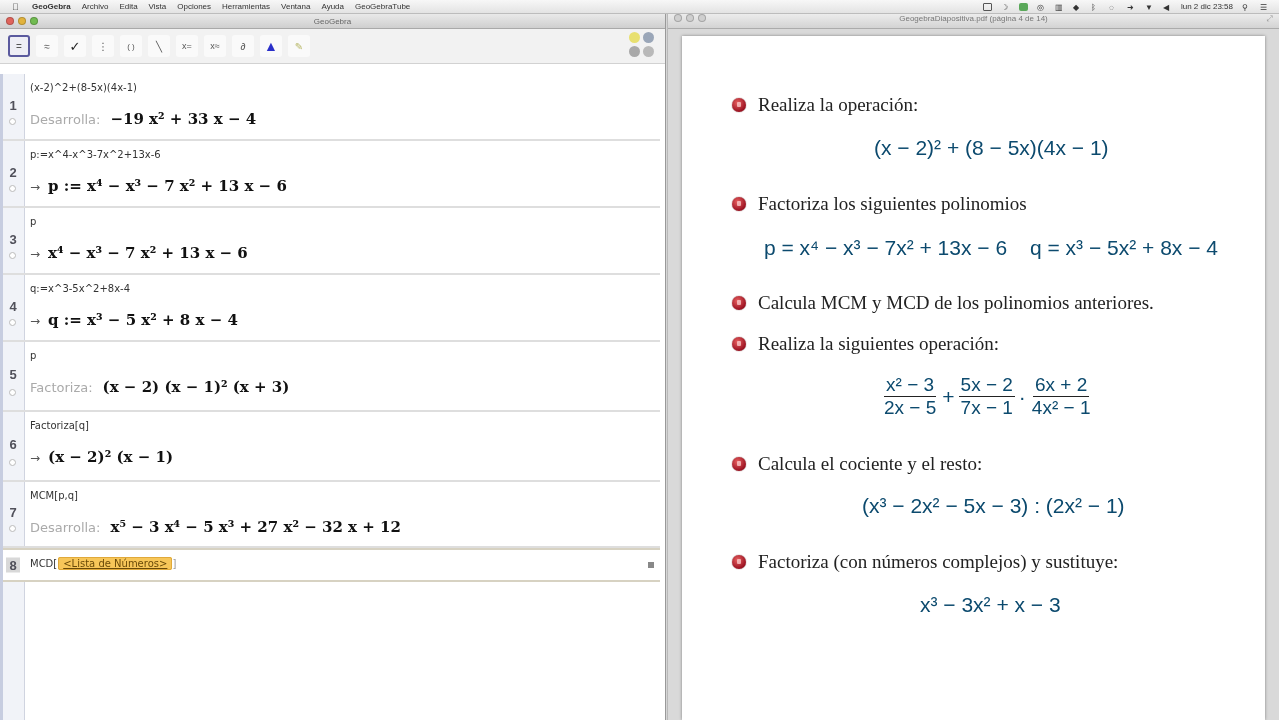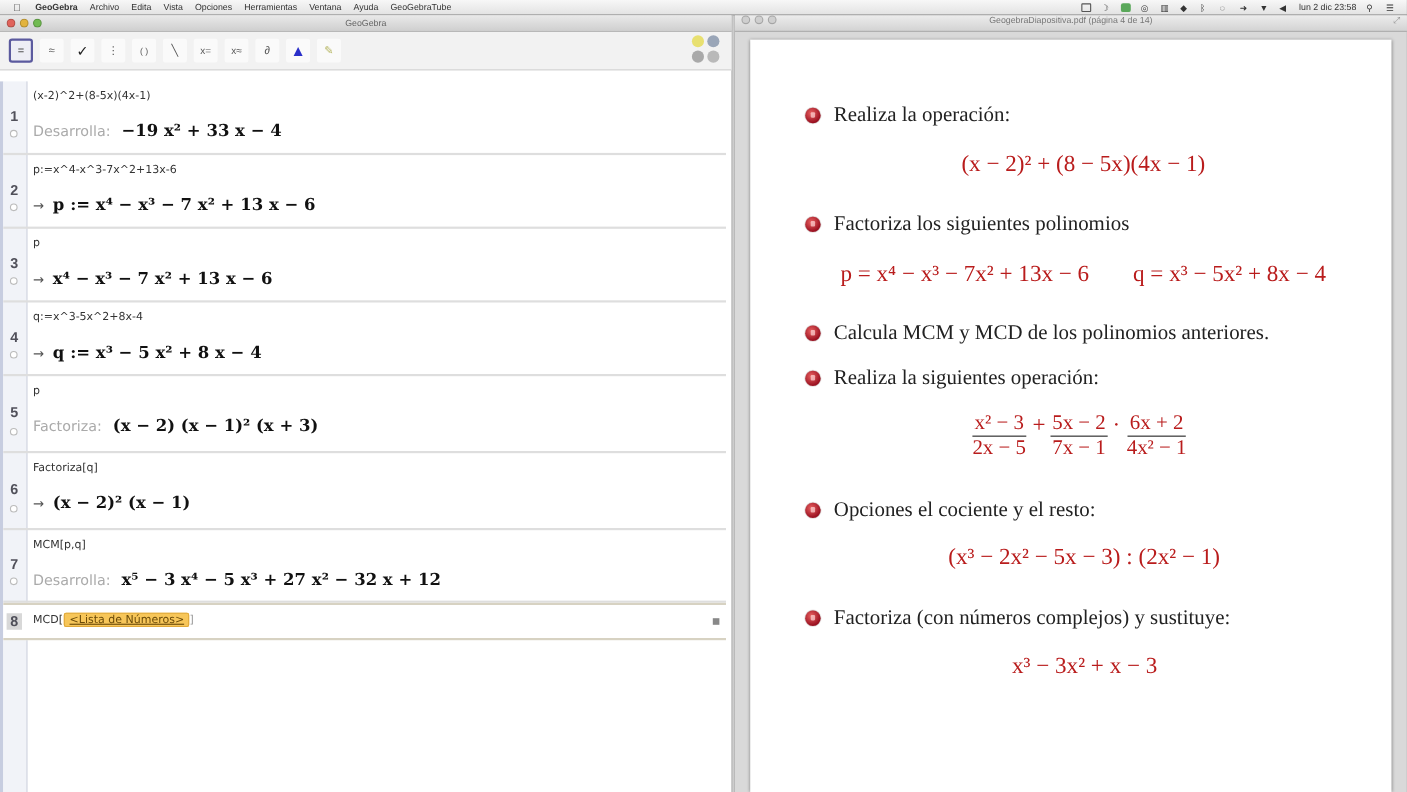--- a/index.html
+++ b/index.html
@@ -43,21 +43,21 @@
   #divider { position: absolute; left: 666px; top: 14px; width: 14px; height: 706px; background: linear-gradient(90deg,#e4e4e4,#6a6a6a 30%,#5e5e5e 70%,#8a8a8a); }
 
   
   #pdf { position: absolute; left: 668px; top: 14px; width: 611px; height: 706px; background: #d9d9d9; }
   #pdf .titlebar { height: 15px; background: linear-gradient(#ececec,#d3d3d3); border-bottom: 1px solid #ababab; }
   #pdf .titlebar .lights .light { background: #cfcfcf; }
   #pdf .page { position: absolute; left: 14px; top: 22px; width: 583px; height: 684px; background: #fff; box-shadow: 0 0 3px rgba(0,0,0,.4); }
   .ex { position: absolute; left: 50px; font-family: "Liberation Serif", serif; font-size: 19px; color: #222; display: flex; align-items: center; }
   .bullet { width: 14px; height: 14px; border-radius: 50%; background: radial-gradient(circle at 40% 35%, #e86060, #9a1020 70%, #6a0010); margin-right: 12px; box-shadow: 0 0 1px #400; position: relative; }
   .bullet::after { content: ""; position: absolute; left: 5px; top: 4px; width: 4px; height: 5px; background: #ffd8d8; border-radius: 1px; opacity: .7; }
-  .math { position: absolute; font-family: Liberation Serif, serif; font-size: 21px; color: #b91c1c; white-space: nowrap; }
+  .math { position: absolute; font-family: Liberation Sans, sans-serif; font-size: 21px; color: #0c4a6e; white-space: nowrap; }
   .frac { display: inline-flex; flex-direction: column; align-items: center; vertical-align: middle; font-size: 19px; }
   .frac .n { border-bottom: 1px solid #222; padding: 0 2px; }
   .frac .d { padding: 0 2px; }
 </style>
 </head>
 <body>
 
 <div id="menubar">
   <span class="apple"></span>
   <span class="mi app">GeoGebra</span>
@@ -230,40 +230,40 @@
 
     <div class="ex" style="top:256px">
       <span class="bullet"></span>
       <span>Calcula MCM y MCD de los polinomios anteriores.</span>
     </div>
 
     <div class="ex" style="top:297px">
       <span class="bullet"></span>
       <span>Realiza la siguientes operación:</span>
     </div>
-    <div class="math" style="top:338px;left:200px;display:flex;gap:4px">
+    <div class="math" style="top:338px;left:200px;display:flex;align-items:center;gap:4px">
       <span class="frac">
           <span class="n">x² − 3</span>
           <span class="d">2x − 5</span>
         </span>
       <span>+</span>
       <span class="frac">
           <span class="n">5x − 2</span>
           <span class="d">7x − 1</span>
         </span>
       <span>·</span>
       <span class="frac">
           <span class="n">6x + 2</span>
           <span class="d">4x² − 1</span>
         </span>
     </div>
 
     <div class="ex" style="top:417px">
       <span class="bullet"></span>
-      <span>Opciones el cociente y el resto:</span>
+      <span>Calcula el cociente y el resto:</span>
     </div>
     <div class="math" style="top:458px;left:180px">(x³ − 2x² − 5x − 3) : (2x² − 1)</div>
 
     <div class="ex" style="top:515px">
       <span class="bullet"></span>
       <span>Factoriza (con números complejos) y sustituye:</span>
     </div>
     <div class="math" style="top:557px;left:238px">x³ − 3x² + x − 3</div>
   </div>
 </div>

